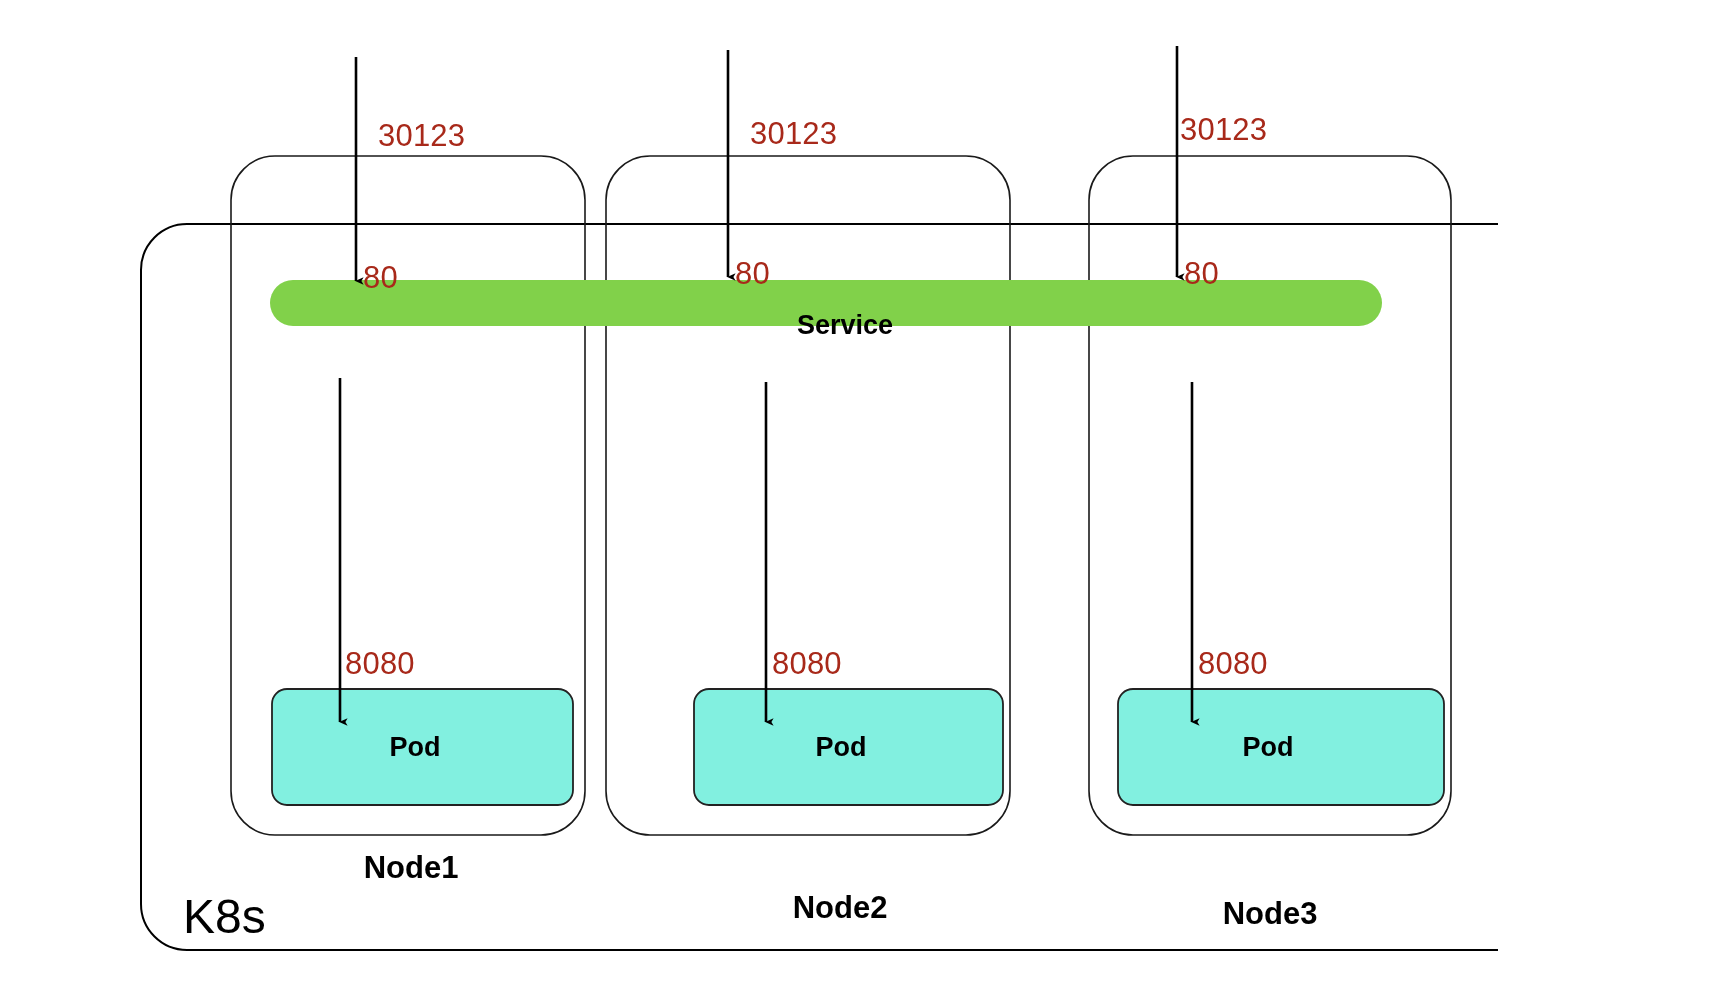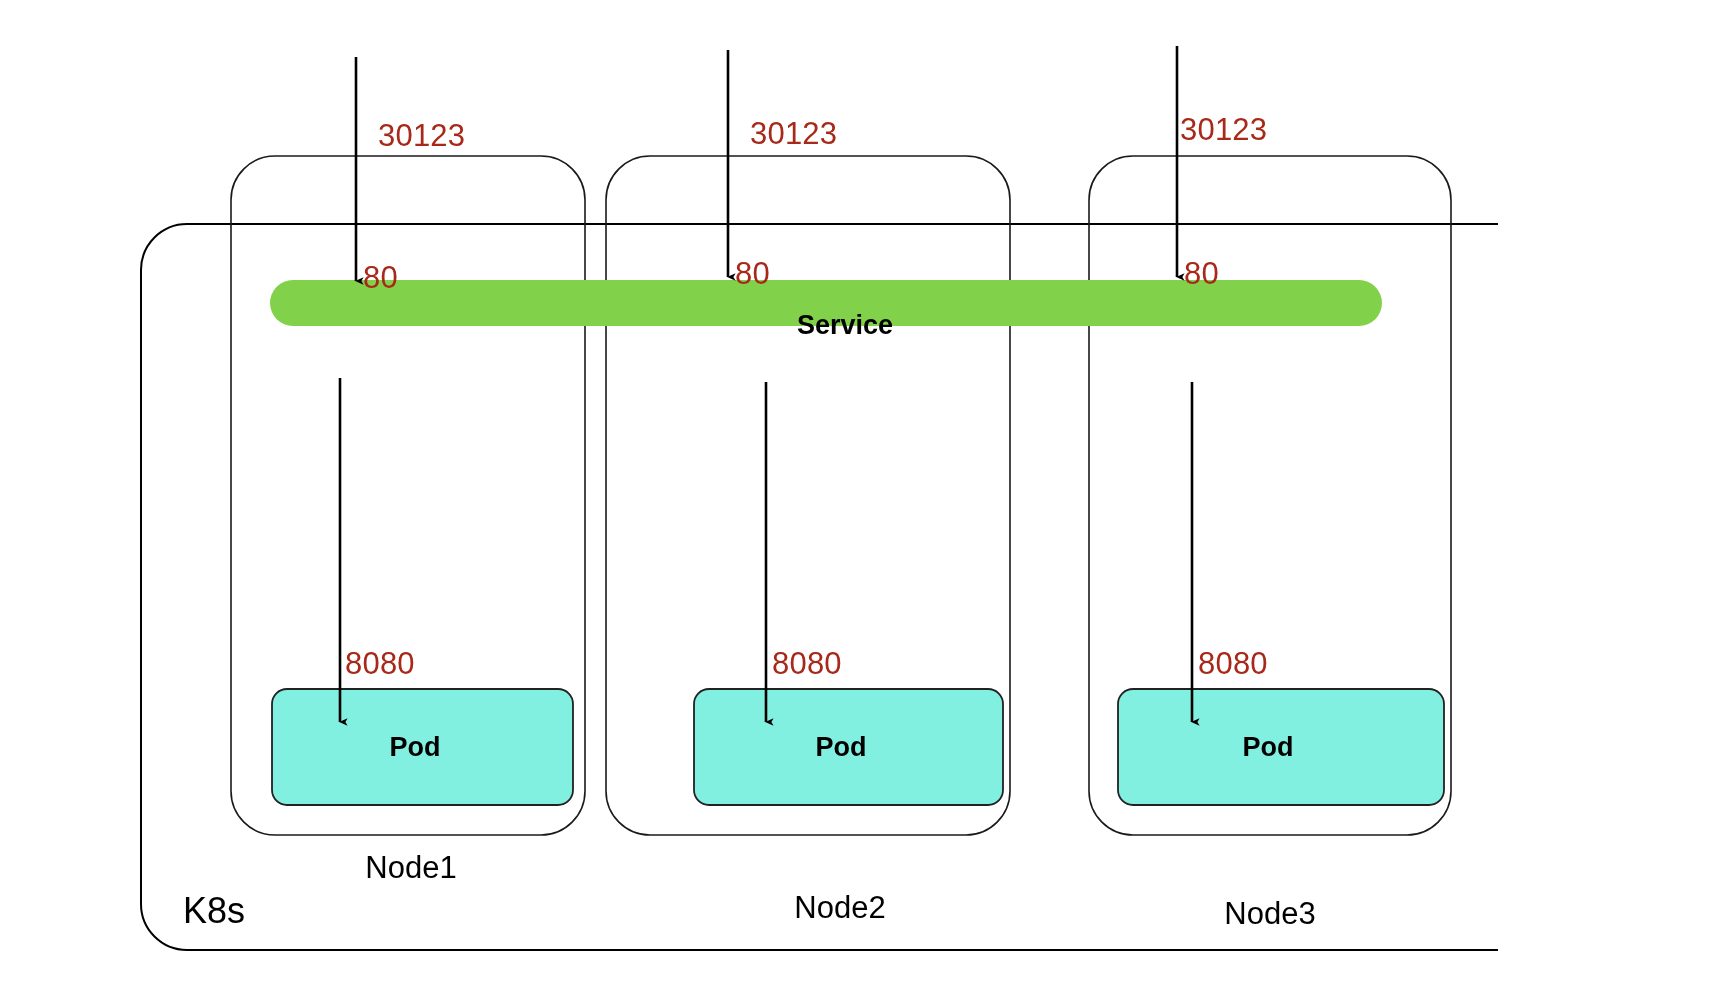--- a/index.html
+++ b/index.html
@@ -53,25 +53,25 @@
     color: #000000;
     line-height: 1;
   }
   .port-label {
     font-size: 31px;
     font-weight: 400;
     letter-spacing: 0.2px;
   }
   .node-label {
     font-size: 31px;
-    font-weight: 400;
+    font-weight: 700;
     color: #000000;
   }
   .k8s-label {
-    font-size: 36px;
+    font-size: 48px;
     font-weight: 400;
     color: #000000;
   }
   .shape-label {
     font-size: 27px;
     font-weight: 700;
     color: #000000;
   }
   .centered {
     transform: translateX(-50%);

